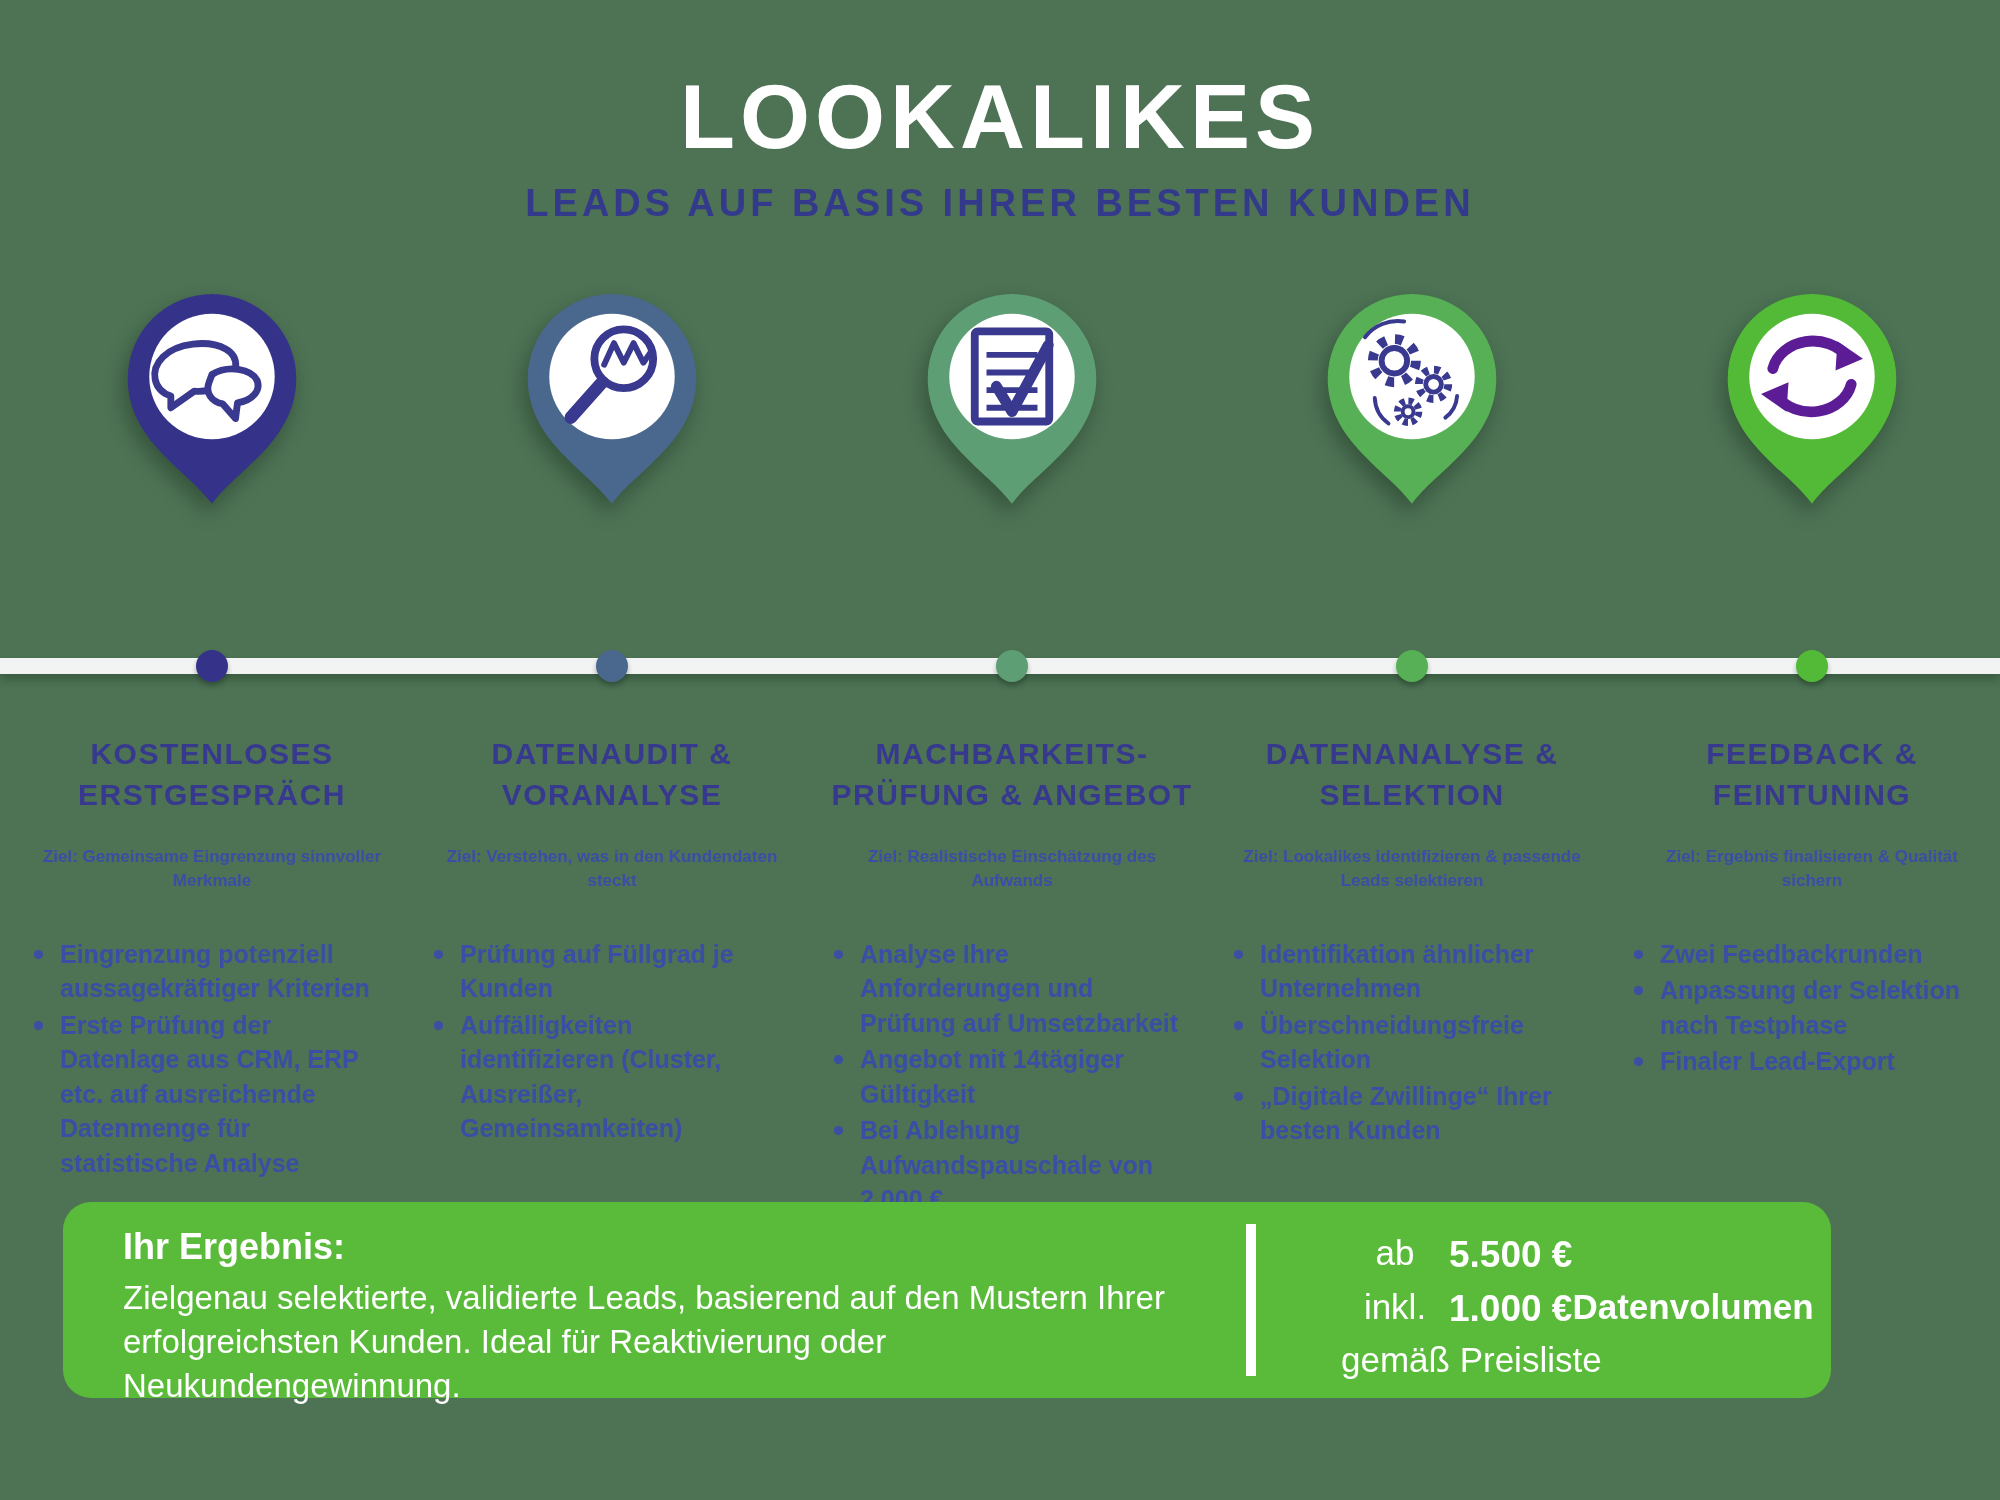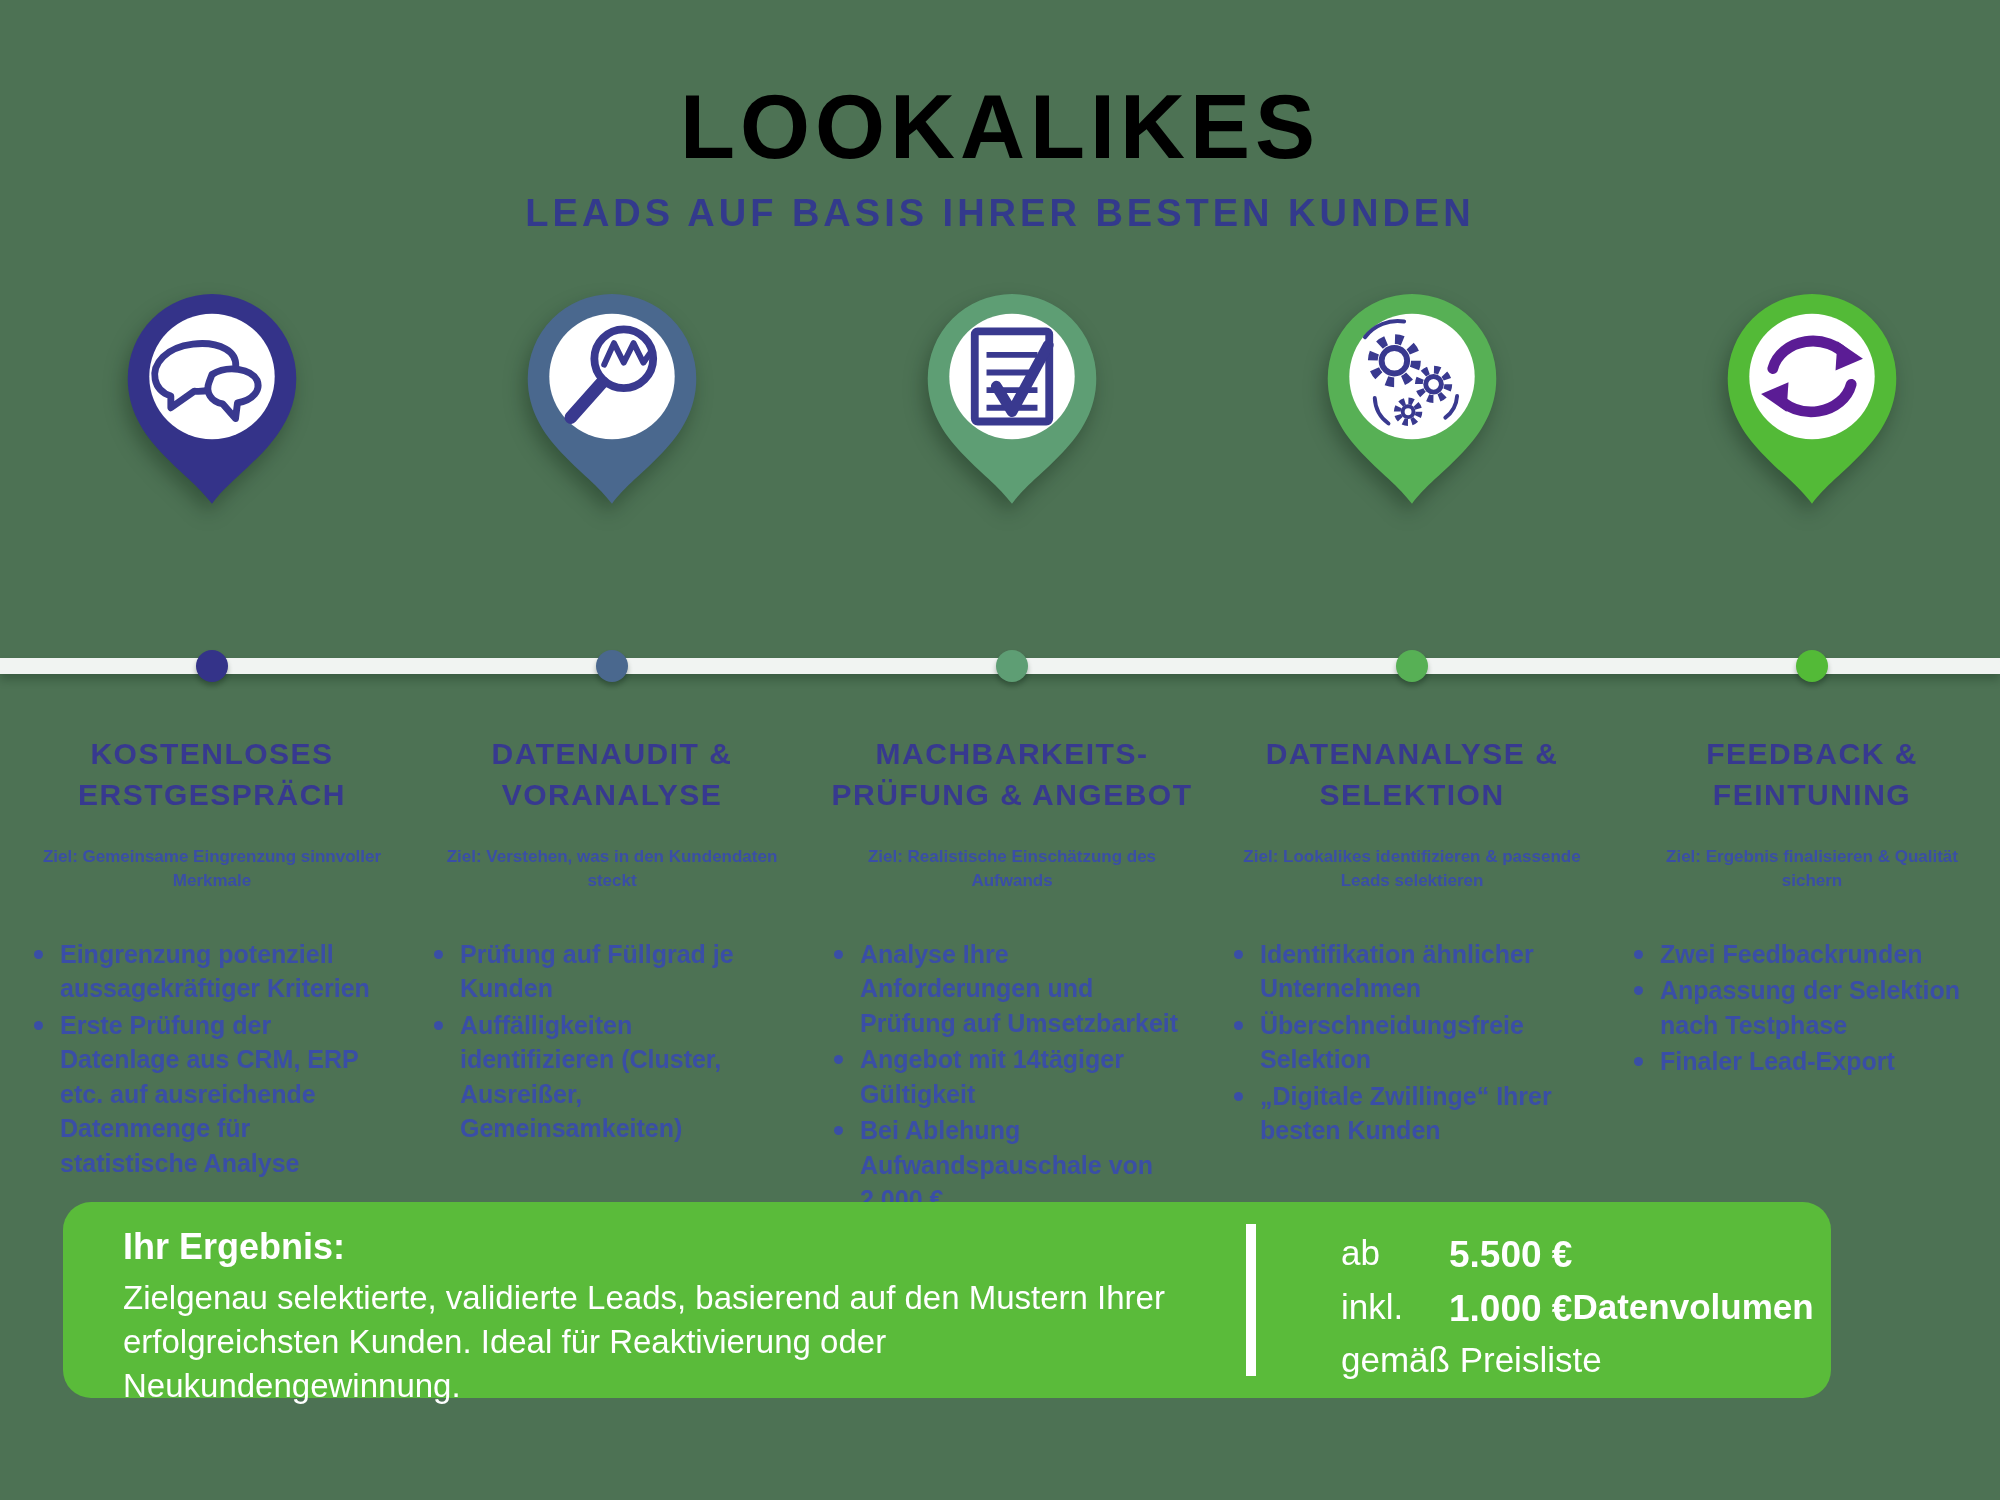--- a/index.html
+++ b/index.html
@@ -7,21 +7,21 @@
     width:2000px;height:1500px;
     background:#4d7254;
     font-family:"Liberation Sans", sans-serif;
     position:relative;
     overflow:hidden;
   }
   
   .header{ text-align:center; padding-top:70px; }
   .main-title{
     font-size:90px; font-weight:700; letter-spacing:5px;
-    color:#000000; margin:12px; line-height:1;
+    color:#ffffff; margin:2px; line-height:1;
   }
   .sub-title{
     font-size:38px; font-weight:700; letter-spacing:4px;
     color:#333a8c; margin:22px 0 0 0; line-height:1;
   }
   
   .steps-wrap{ position:absolute; left:0; top:278px; width:2000px; height:900px;padding-left:12px; }
   .timeline-bar{
     position:absolute; left:0; top:380px; width:2000px; height:16px;
     background:#f1f4f2;
@@ -65,21 +65,21 @@
   }
   .result-left{ position:absolute; left:60px; top:24px; width:1060px; }
   .result-heading{ font-size:36px; font-weight:700; margin:0 0 8px 0; }
   .result-body{ font-size:33px; font-weight:400; line-height:1.33; margin:0; }
   .result-divider{
     position:absolute; left:1183px; top:22px; width:10px; height:152px;
     background:#ffffff;
   }
   .price-area{ position:absolute; left:1278px; top:26px; font-size:35px; line-height:1.45; }
   .price-row{ display:flex; }
-  .price-label{ width:108px; font-weight:400; }
+  .price-label{ width:108px; font-weight:400;text-align:center; }
   .price-amount{ font-weight:700; font-size:37px; }
   .price-suffix{ font-weight:700; }
   .price-note{ font-weight:400; }
   svg{ display:block; }
 </style>
 </head>
 <body>
 
 <div class="header">
   <h1 class="main-title">LOOKALIKES</h1>

